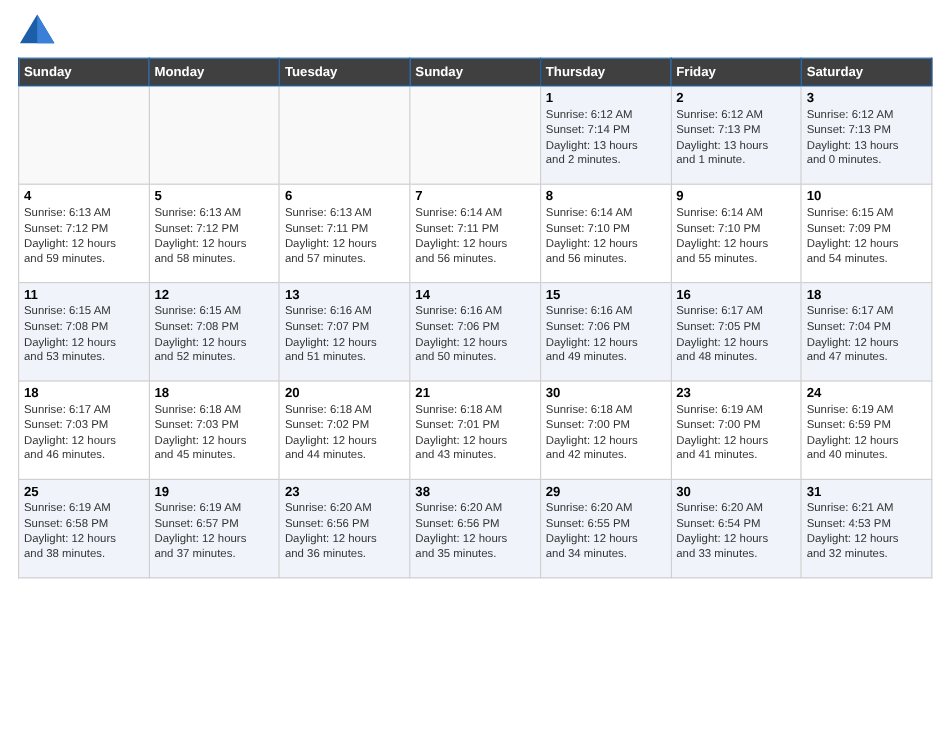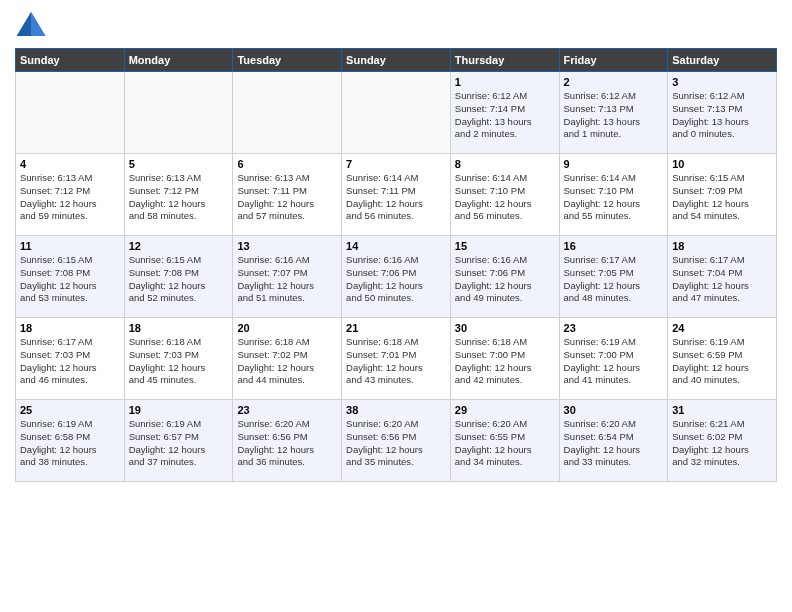--- a/index.html
+++ b/index.html
@@ -343,19 +343,19 @@
         <td>
           <span class="day-num">30</span>
           <div class="day-info" style="white-space: pre-line;">Sunrise: 6:20 AM
 Sunset: 6:54 PM
 Daylight: 12 hours
 and 33 minutes.</div>
         </td>
         <td>
           <span class="day-num">31</span>
           <div class="day-info" style="white-space: pre-line;">Sunrise: 6:21 AM
-Sunset: 6:02 PM
+Sunset: 4:53 PM
 Daylight: 12 hours
 and 32 minutes.</div>
         </td>
       </tr>
     </tbody>
 </table>
 
 </body></html>

